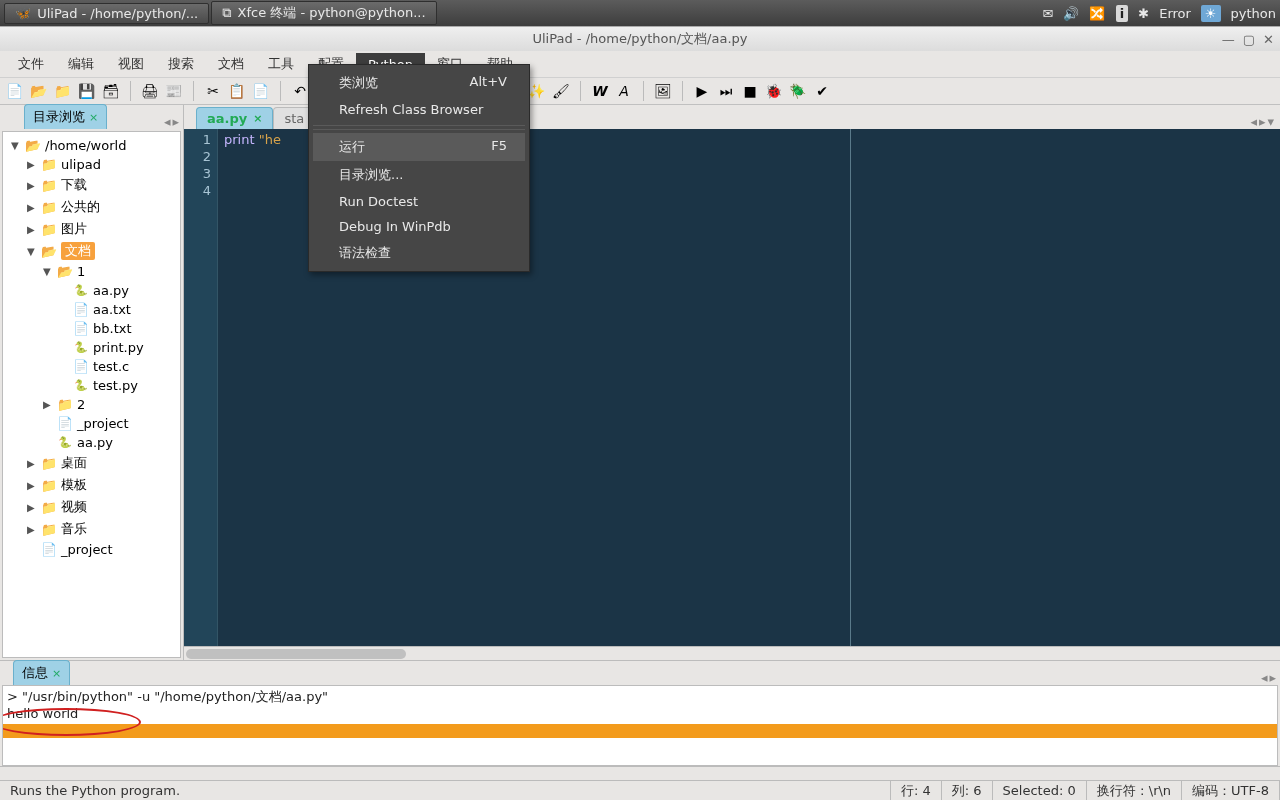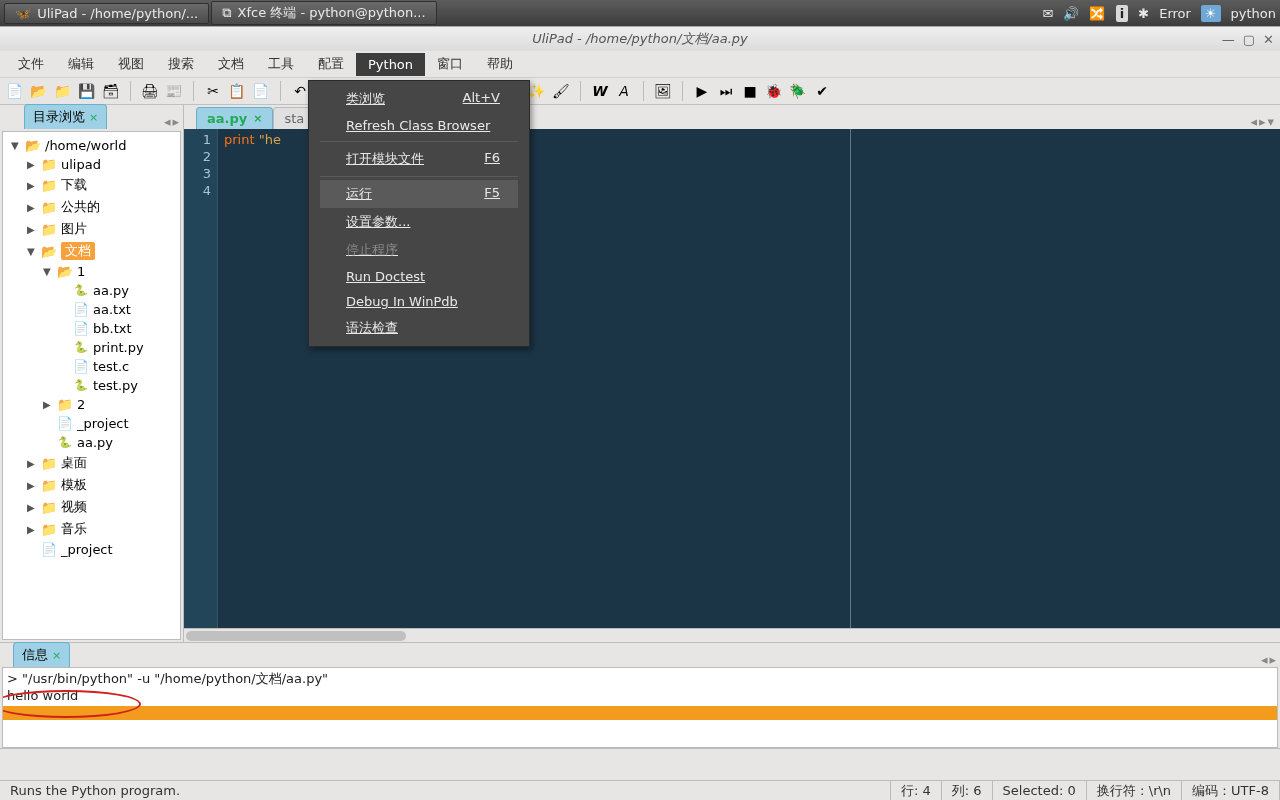--- a/index.html
+++ b/index.html
@@ -3,21 +3,21 @@
 <meta charset="utf-8">
 <style>
 *{box-sizing:border-box;margin:0;padding:0;font-family:"DejaVu Sans",Arial,sans-serif;font-size:13px;}
 body{width:1280px;height:800px;overflow:hidden;background:#cecece;display:flex;flex-direction:column;}
 .taskbar{height:26px;background:linear-gradient(#5c5c5c,#3d3d3d);display:flex;align-items:center;color:#e8e8e8;padding:0 4px;}
 .taskbar .app-btn{display:flex;align-items:center;gap:6px;padding:2px 10px;margin-right:2px;background:linear-gradient(#6b6b6b,#4a4a4a);border:1px solid #2f2f2f;border-radius:2px;cursor:pointer;}
 .taskbar .tray{margin-left:auto;display:flex;align-items:center;gap:10px;}
 .taskbar .tray-item{cursor:pointer;}
 .tray-box{background:#d9d9d9;color:#222;padding:1px 4px;border-radius:2px;font-weight:bold;}
 .window{flex:1;display:flex;flex-direction:column;background:#e8e6e4;border-top:1px solid #aaa;}
-.titlebar{height:24px;background:linear-gradient(#efefef,#dcdcdc);display:flex;align-items:center;justify-content:center;position:relative;color:#555;font-style:italic;}
+.titlebar{height:24px;background:linear-gradient(#efefef,#dcdcdc);display:flex;align-items:center;justify-content:center;position:relative;color:#555;}
 .titlebar .wbtns{position:absolute;right:6px;display:flex;gap:8px;color:#666;}
 .menubar{height:26px;display:flex;align-items:center;padding:0 6px;gap:0;background:#e8e6e4;}
 .menubar .mitem{padding:4px 12px;cursor:pointer;color:#333;}
 .menubar .mitem.open{background:#3d3d3d;color:#fff;}
 .toolbar{height:28px;background:#e8e6e4;border-top:1px solid #d0d0d0;border-bottom:1px solid #c0c0c0;display:flex;align-items:center;padding:0 6px;gap:6px;}
 .toolbar .tb{width:18px;height:18px;display:flex;align-items:center;justify-content:center;cursor:pointer;font-size:14px;}
 .toolbar .sep{width:1px;height:20px;background:#bbb;margin:0 4px;}
 .workarea{flex:1;display:flex;min-height:0;}
 .sidepanel{width:184px;display:flex;flex-direction:column;background:#e8e6e4;border-right:1px solid #bcbcbc;}
 .panel-tabrow{height:24px;display:flex;align-items:flex-end;padding-left:24px;position:relative;}
@@ -30,33 +30,33 @@
 .tree-node .icn{width:16px;text-align:center;}
 .tree-node.sel .lbl{background:#f7a13d;color:#fff;padding:0 4px;border-radius:2px;}
 .ind1{padding-left:24px}.ind2{padding-left:40px}.ind3{padding-left:56px}
 .editor-area{flex:1;display:flex;flex-direction:column;min-width:0;}
 .edtabs{height:24px;display:flex;align-items:flex-end;padding-left:12px;position:relative;background:#e8e6e4;}
 .edtab{background:#9fd1e6;border:1px solid #6ab0cc;border-bottom:none;padding:3px 10px;border-radius:4px 4px 0 0;display:flex;align-items:center;gap:6px;cursor:pointer;font-weight:bold;color:#2a5;}
 .edtab.inactive{background:#e0e0e0;border-color:#bbb;color:#666;font-weight:normal;}
 .editor{flex:1;display:flex;background:#1b3446;font-family:monospace;color:#ddd;position:relative;min-height:0;}
 .gutter{width:34px;background:#224559;text-align:right;padding:2px 6px 0 0;color:#a7c4d4;line-height:17px;border-right:1px solid #335566;}
 .code{flex:1;padding:2px 6px;line-height:17px;position:relative;}
-.code .kw{color:#f97316;}
+.code .kw{color:#c4b5fd;}
 .code .str{color:#d6a24a;}
 .vline{position:absolute;left:calc(34px + 632px);top:0;bottom:0;width:1px;background:#5a7a8a;}
 .hscroll{height:14px;background:#e8e6e4;border-top:1px solid #bbb;position:relative;}
 .hscroll .thumb{position:absolute;left:2px;top:2px;height:10px;width:220px;background:#c0c0c0;border-radius:5px;}
 .bottom-panel{height:120px;display:flex;flex-direction:column;border-top:1px solid #bcbcbc;background:#e8e6e4;}
 .console{flex:1;background:#fff;border:1px solid #bcbcbc;margin:0 2px;padding:2px 4px;font-family:sans-serif;font-size:13px;color:#222;position:relative;overflow:hidden;}
 .console .orange-line{position:absolute;left:0;right:0;top:38px;height:14px;background:#f39b1c;}
 .console .red-ellipse{position:absolute;left:-12px;top:22px;width:150px;height:28px;border:2px solid #d02020;border-radius:50%;}
-.statusbar{height:20px;background:#e8e6e4;display:flex;align-items:flex-end;border-top:1px solid #bbb;font-size:12px;color:#333;margin-top:18px;}
+.statusbar{height:20px;background:#e8e6e4;display:flex;align-items:flex-end;border-top:1px solid #bbb;font-size:12px;color:#333;}
 .statusbar .cell{padding:0 10px;border-right:1px solid #bbb;height:100%;display:flex;align-items:center;}
 .statusbar .main{flex:1;}
-.menu-popup{position:absolute;left:308px;top:80px;width:222px;background:#464646;color:#e8e8e8;border:1px solid #2a2a2a;box-shadow:2px 3px 6px rgba(0,0,0,.4);padding:4px 11px;z-index:50;text-decoration:underline;}
+.menu-popup{position:absolute;left:308px;top:64px;width:222px;background:#464646;color:#e8e8e8;border:1px solid #2a2a2a;box-shadow:2px 3px 6px rgba(0,0,0,.4);padding:4px 4px;z-index:50;}
 .menu-popup .row{display:flex;justify-content:space-between;padding:5px 18px 5px 26px;cursor:pointer;}
 .menu-popup .row.hover{background:#5a5a5a;text-align:center;}
 .menu-popup .row.disabled{color:#888;}
 .menu-popup .msep{height:1px;background:#5a5a5a;margin:3px 0;}
 .folder-icn{color:#e0b050;}
 .py-icn{color:#4a80c0;font-size:11px;}
 .file-icn{color:#777;}
 </style>
 </head>
 <body>
@@ -333,35 +333,27 @@
 <div class="menu-popup">
   <div class="row">
       <span>类浏览</span>
       <span>Alt+V</span>
     </div>
   <div class="row">
       <span>Refresh Class Browser</span>
       <span></span>
     </div>
   <div class="msep"></div>
-  <div class="row">
-      <span>打开模块文件</span>
-      <span>F6</span>
-    </div>
   <div class="msep"></div>
   <div class="row hover">
       <span>运行</span>
       <span>F5</span>
     </div>
   <div class="row">
-      <span>设置参数...</span>
-      <span></span>
-    </div>
-  <div class="row disabled">
-      <span>停止程序</span>
+      <span>目录浏览...</span>
       <span></span>
     </div>
   <div class="row">
       <span>Run Doctest</span>
       <span></span>
     </div>
   <div class="row">
       <span>Debug In WinPdb</span>
       <span></span>
     </div>

